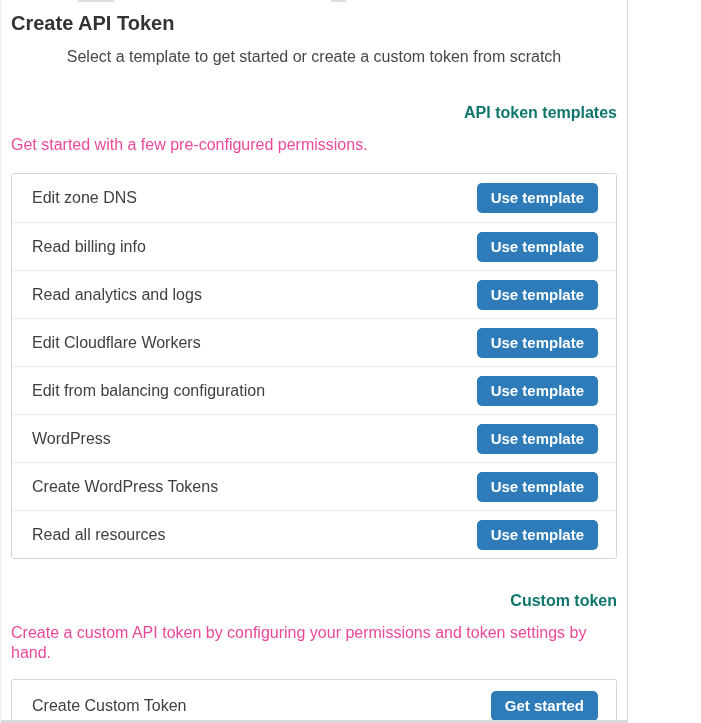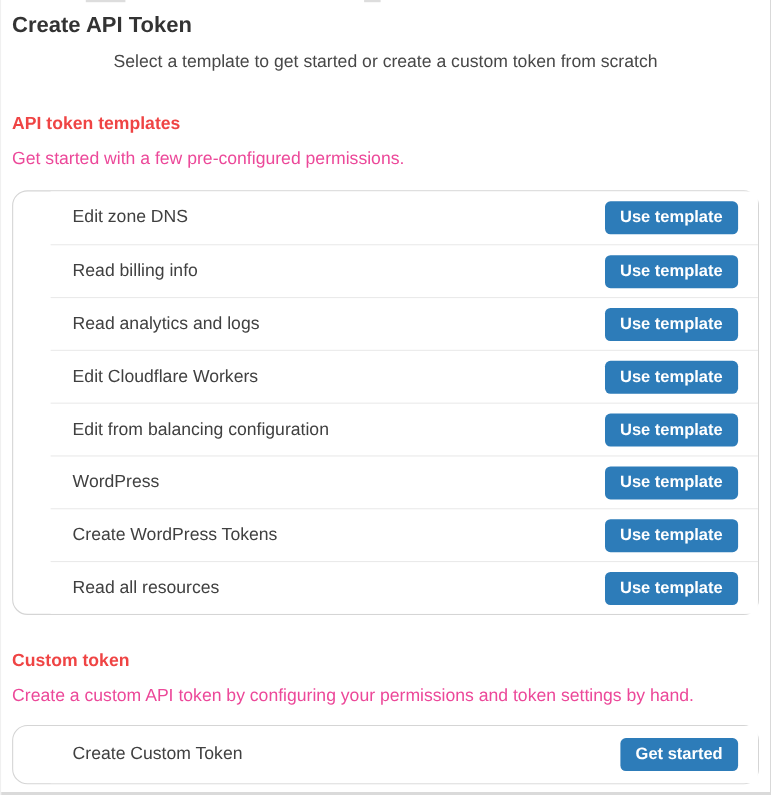--- a/index.html
+++ b/index.html
@@ -3,21 +3,21 @@
 <meta charset="utf-8">
 <style>
   html, body {
     margin: 0;
     padding: 0;
     background: #ffffff;
     font-family: "Liberation Sans", "DejaVu Sans", sans-serif;
   }
   .page {
     position: relative;
-    width: 701px;
+    width: 628px;
     height: 723px;
     box-sizing: border-box;
     background: #ffffff;
     border-right: 1px solid #d9d9d9;
     border-left: 1px solid #f0f0f0;
     overflow: hidden;
   }
   .content {
     padding: 0 10px;
   }
@@ -46,35 +46,35 @@
     line-height: 20px;
     font-weight: 400;
     color: #474747;
     text-align: center;
   }
   .section-heading {
     margin: 36px 0 0 0;
     font-size: 16px;
     line-height: 20px;
     font-weight: 700;
-    color: #ef4444;
+    color: #0f766e;
+    text-align: right;
   }
   .section-desc {
     margin: 12px 0 0 0;
     font-size: 16px;
     line-height: 20px;
     font-weight: 400;
     color: #ec4899;
   }
   .card-table {
     margin-top: 18px;
     border: 1px solid #d5d5d5;
-    border-radius: 14px;
+    border-radius: 3px;
     background: #ffffff;
-    padding-left: 34px;
   }
   .card-row {
     display: flex;
     align-items: center;
     justify-content: space-between;
     height: 48px;
     padding: 0 18px 0 20px;
     box-sizing: border-box;
     background: #ffffff;
   }

